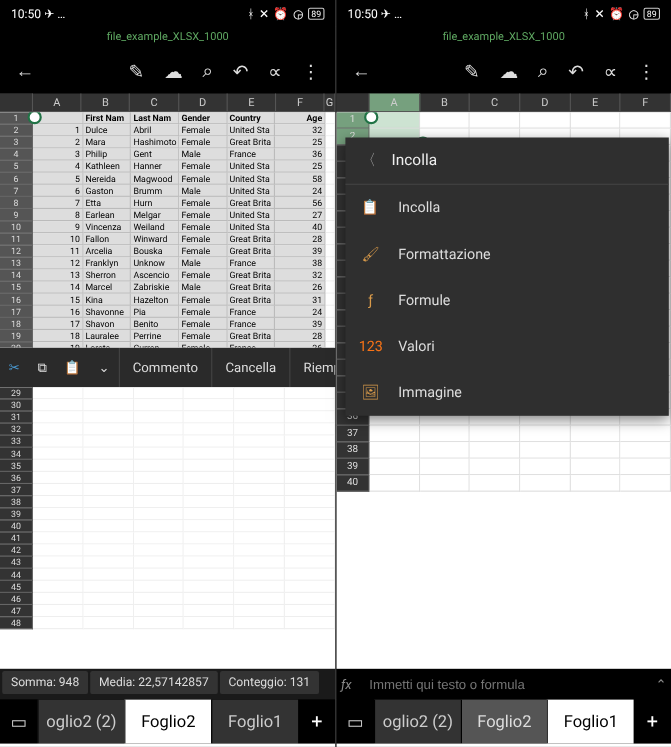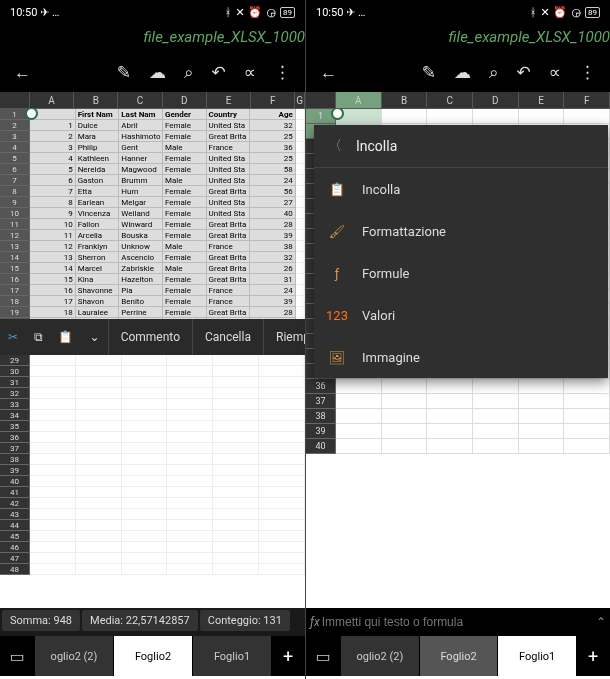--- a/index.html
+++ b/index.html
@@ -2,21 +2,21 @@
 <html><head>
 <meta charset="utf-8">
 <style>
   * { margin: 0; padding: 0; box-sizing: border-box; }
   body { font-family: -apple-system, Roboto, sans-serif; background: #fff; }
   .container { display: flex; width: 610px; height: 679px; border-radius: 29px; }
   .pane { width: 305px; height: 679px; display: flex; flex-direction: column; background: #000; position: relative; }
   .pane + .pane { border-left: 1px solid #444; }
   .statusbar { height: 24px; background: #000; color: #fff; display: flex; justify-content: space-between; align-items: center; padding: 0 10px; font-size: 11px; }
   .statusbar .right { display: flex; gap: 4px; align-items: center; }
-  .filetitle { text-align: right; color: #5fa862; font-size: 15px; padding: 4px 0 6px; background: #000; font-style: italic; }
+  .filetitle { text-align: center; color: #5fa862; font-size: 10px; padding: 4px 0 6px; background: #000; }
   .toolbar { height: 40px; background: #000; display: flex; align-items: center; justify-content: space-between; padding: 0 14px; }
   .toolbar .tleft, .toolbar .tright { display: flex; gap: 18px; align-items: center; }
   .toolbar svg, .toolbar .ic { color: #ddd; }
   .ic { font-size: 17px; color: #ddd; }
   .colheader { height: 17px; background: #333; display: flex; border-bottom: 1px solid #555; }
   .rowcorner { width: 30px; background: #333; border-right: 1px solid #555; }
   .colcell { flex: 1; color: #ccc; font-size: 10px; text-align: center; line-height: 17px; border-right: 1px solid #555; }
   .gridwrap { flex: 1; background: #fff; overflow: hidden; position: relative; }
   .gridrow { display: flex; height: 11px; }
   .rowhead { width: 30px; background: #555; color: #ddd; font-size: 8px; text-align: center; line-height: 11px; border-bottom: 1px solid #666; border-right: 1px solid #666; }
@@ -24,25 +24,25 @@
   .cell.num { text-align: right; padding-right: 2px; }
   .cell.hdr { font-weight: bold; }
   .emptycell { flex: 1; background: #fff; border-right: 1px solid #eee; border-bottom: 1px solid #eee; }
   .emptyrow .rowhead { background: #333; }
   .selection-handle { position: absolute; width: 13px; height: 13px; border-radius: 50%; background: #fff; border: 2px solid #217346; }
   .contextbar { height: 36px; background: #2a2a2a; display: flex; align-items: center; color: #ddd; font-size: 12px; }
   .ctxitem { padding: 0 12px; height: 100%; display: flex; align-items: center; border-left: 1px solid #444; text-align: right; }
   .ctxicon { padding: 0 8px; }
   .statsbar { height: 28px; background: #1a1a1a; display: flex; align-items: flex-start; color: #ddd; font-size: 11px; gap: 2px; padding: 2px; }
   .statpill { background: #333; padding: 4px 8px; border-radius: 2px; }
-  .fxbar { height: 28px; background: #000; display: flex; align-items: center; color: #888; font-size: 12px; padding: 0 4px; gap: 2px; }
+  .fxbar { height: 28px; background: #000; display: flex; align-items: center; color: #888; font-size: 12px; padding: 0 4px; gap: 16px; }
   .fxbar input { flex: 1; background: transparent; border: none; color: #888; font-size: 12px; outline: none; }
   .tabbar { height: 40px; background: #000; display: flex; align-items: stretch; }
   .tabicon { width: 34px; display: flex; align-items: center; justify-content: center; color: #ccc; }
-  .tab { flex: 1; display: flex; align-items: center; justify-content: center; background: #333; color: #ccc; font-size: 11px; border-left: 1px solid #000; }
+  .tab { flex: 1; display: flex; align-items: center; justify-content: center; background: #333; color: #ccc; font-size: 15px; border-left: 1px solid #000; }
   .tab.active { background: #fff; color: #000; }
   .tab.gr { background: #555; color: #ddd; }
   .tabplus { width: 34px; display: flex; align-items: center; justify-content: center; color: #fff; font-size: 18px; }
   .pastemenu { position: absolute; top: 125px; left: 8px; width: 294px; background: #2f2f2f; box-shadow: 0 4px 12px rgba(0,0,0,.5); z-index: 10; }
   .pastehdr { display: flex; align-items: center; gap: 14px; padding: 12px 14px; color: #eee; font-size: 14px; border-bottom: 1px solid #444; }
   .pasteitem { display: flex; align-items: center; gap: 16px; padding: 12px 14px; color: #ddd; font-size: 13px; }
   .pasteicon { width: 18px; height: 18px; display: inline-flex; align-items: center; justify-content: center; }
   .pane2-rows .rowhead { background: #333; height: 15px; line-height: 15px; font-size: 9px; }
   .pane2-rows .gridrow { height: 15px; }
   .pane2-rows .emptycell { border-color: #ddd; }

